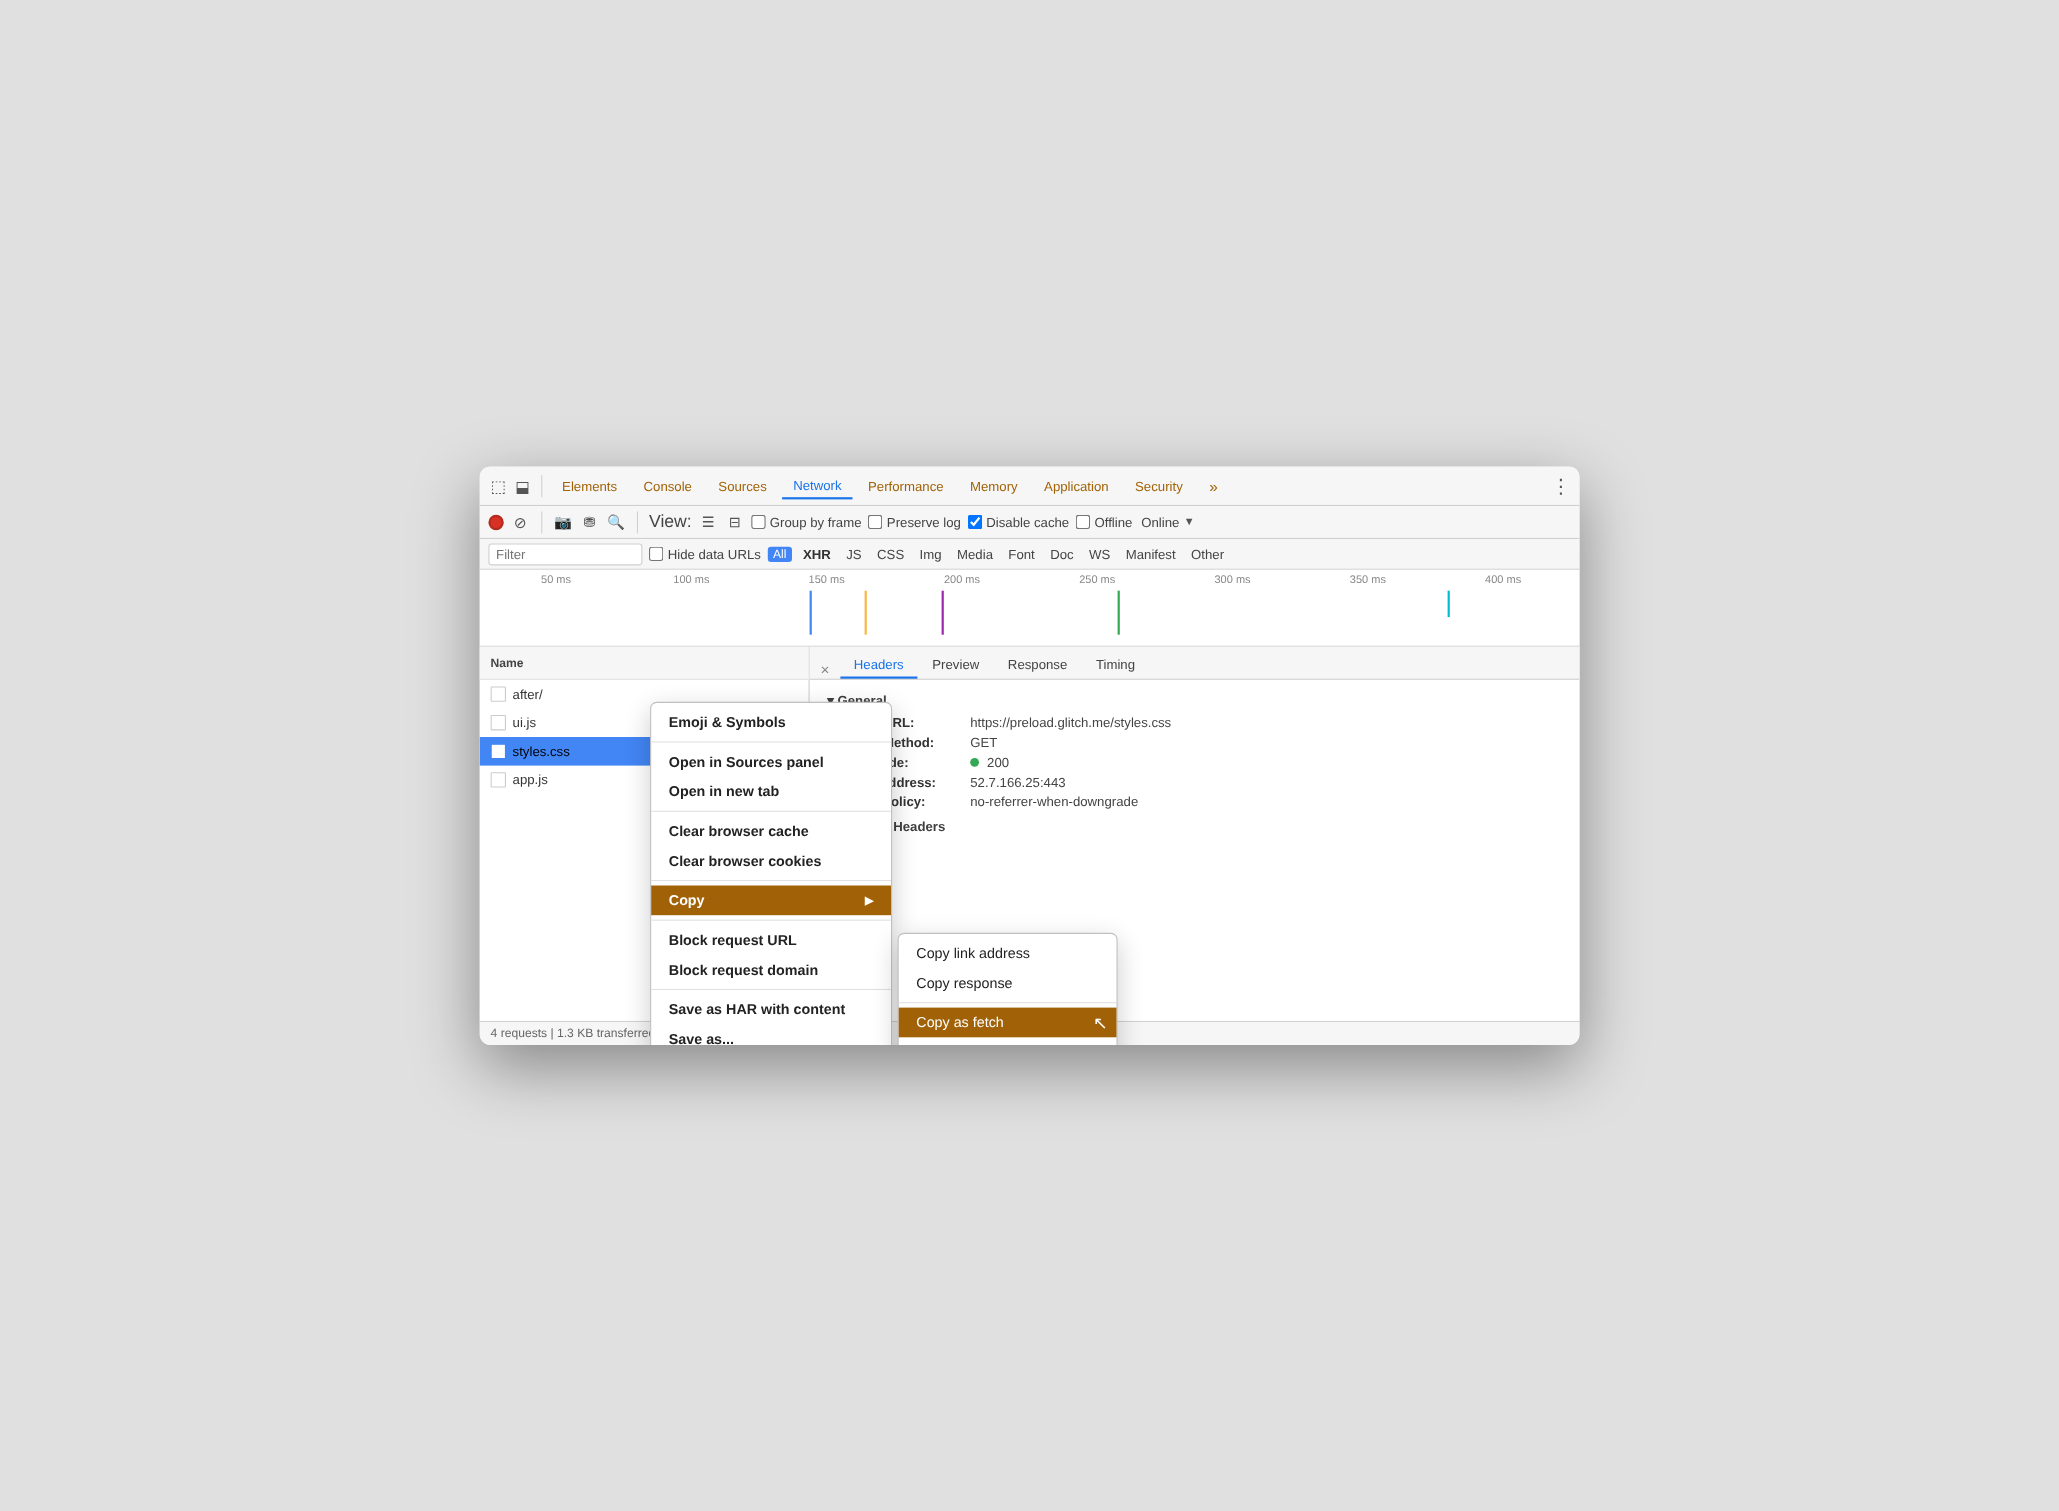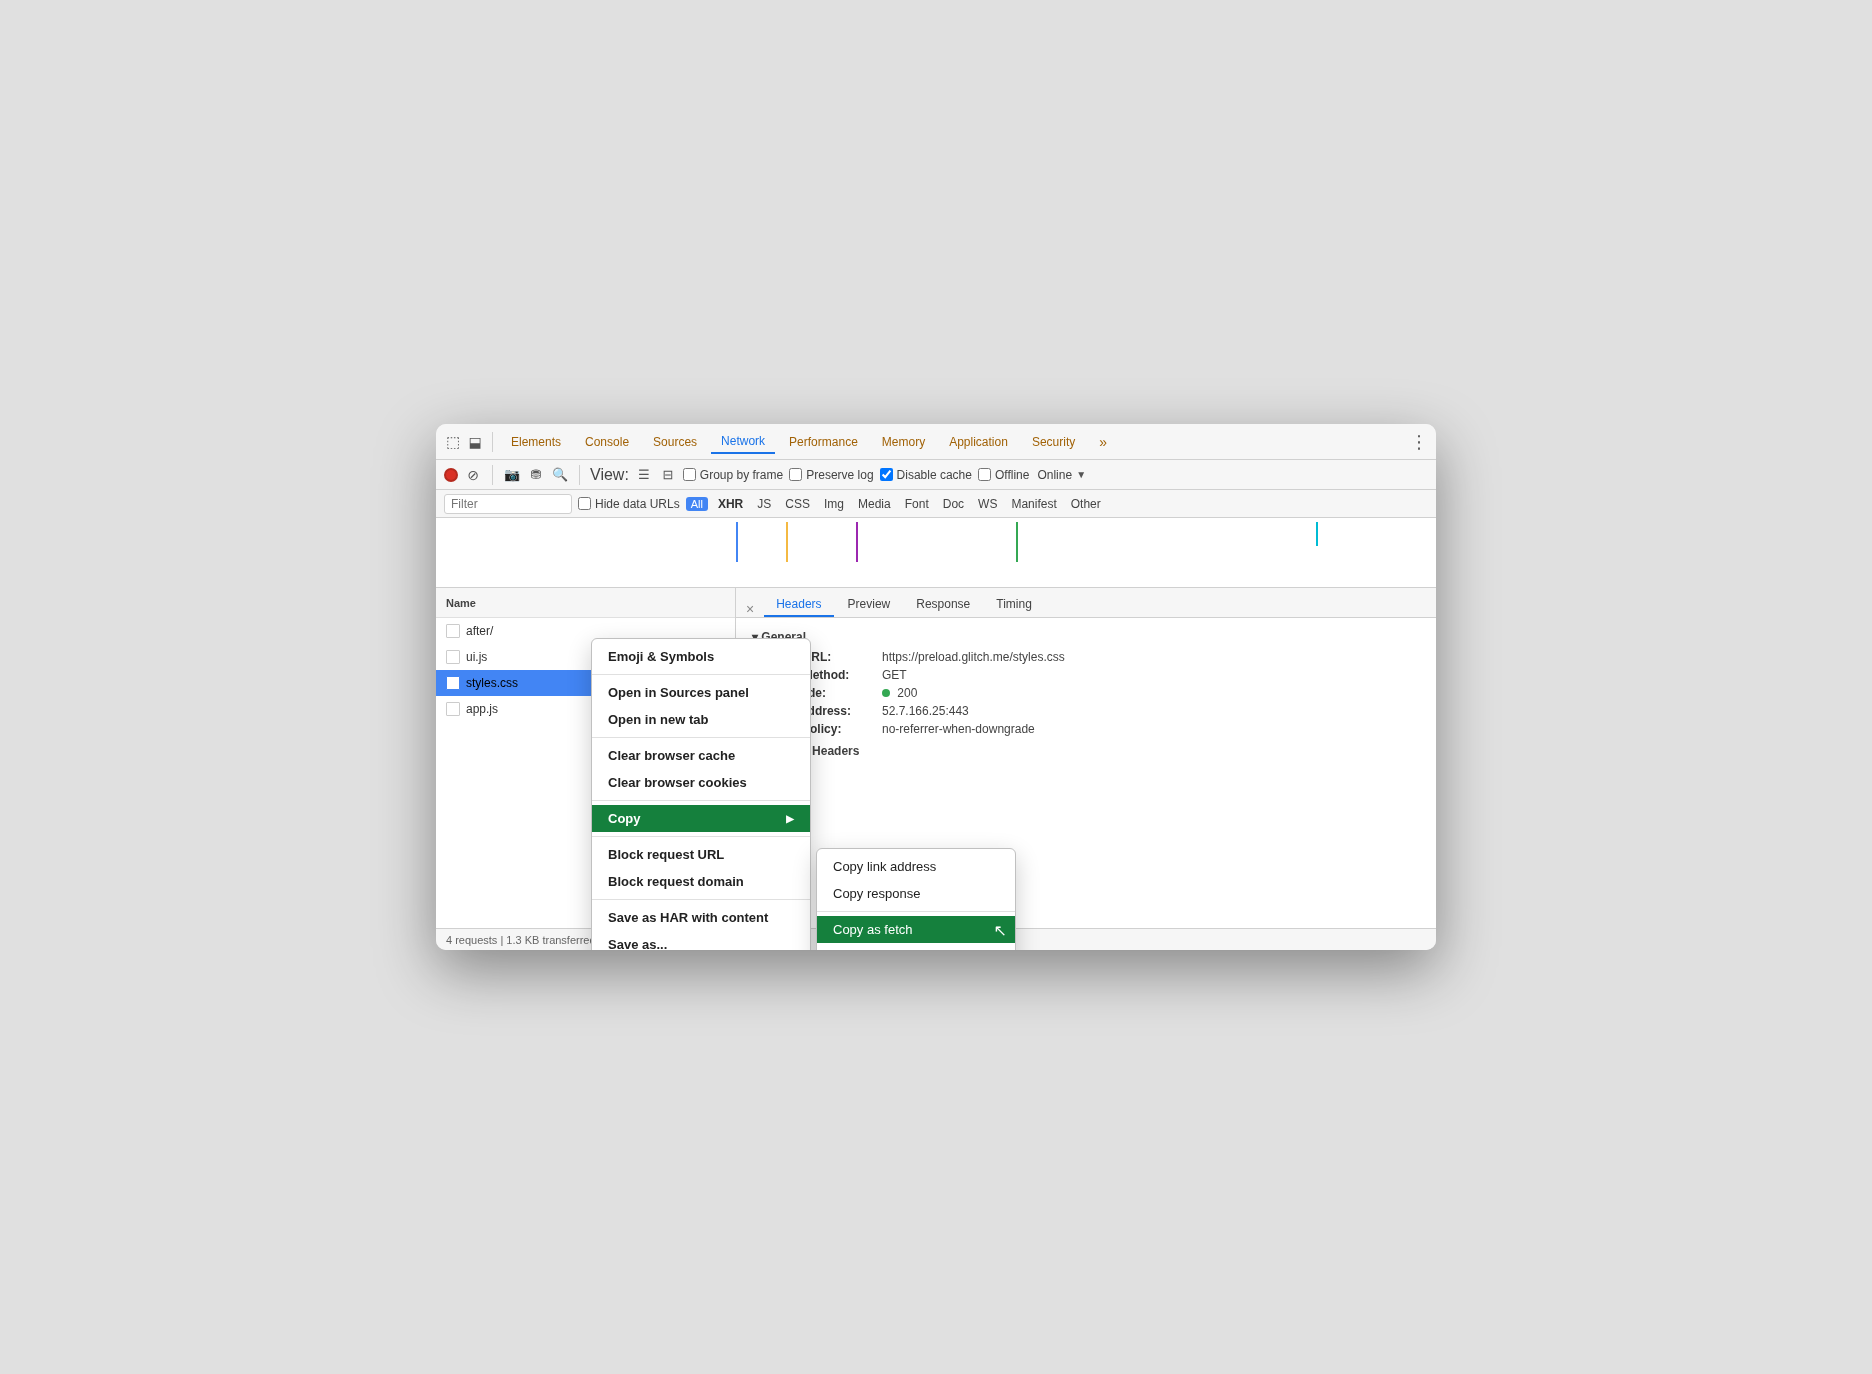--- a/index.html
+++ b/index.html
@@ -110,21 +110,21 @@
       height: 28px;
       display: flex;
       align-items: center;
       padding: 0 8px;
       gap: 6px;
     }
     .filter-input {
       border: 1px solid #d0d0d0;
       border-radius: 3px;
       height: 20px;
-      width: 128px;
+      width: 140px;
       padding: 0 6px;
       font-size: 12px;
       background: white;
     }
     .filter-badge {
       background: #4285f4;
       color: white;
       border-radius: 3px;
       padding: 1px 5px;
       font-size: 11px;
@@ -307,21 +307,21 @@
       padding: 6px 16px;
       font-size: 13px;
       color: #222;
       cursor: pointer;
       display: flex;
       align-items: center;
       justify-content: space-between;
       white-space: nowrap;
     }
     .ctx-item.active {
-      background: #15803d;
+      background: #a16207;
       color: white;
       padding-left: 16px;
     }
     .ctx-item.has-sub::after {
       content: '▶';
       font-size: 10px;
       margin-left: 12px;
       color: #888;
     }
     .ctx-item.active.has-sub::after {
@@ -412,20 +412,30 @@
     <span class="filter-type">Img</span>
     <span class="filter-type">Media</span>
     <span class="filter-type">Font</span>
     <span class="filter-type">Doc</span>
     <span class="filter-type">WS</span>
     <span class="filter-type">Manifest</span>
     <span class="filter-type">Other</span>
   </div>
 
   <div class="timeline-bar">
+    <div class="timeline-labels">
+      <span class="timeline-label">50 ms</span>
+      <span class="timeline-label">100 ms</span>
+      <span class="timeline-label">150 ms</span>
+      <span class="timeline-label">200 ms</span>
+      <span class="timeline-label">250 ms</span>
+      <span class="timeline-label">300 ms</span>
+      <span class="timeline-label">350 ms</span>
+      <span class="timeline-label">400 ms</span>
+    </div>
     <div class="timeline-lines">
       <div class="timeline-line tl-blue"></div>
       <div class="timeline-line tl-orange"></div>
       <div class="timeline-line tl-purple"></div>
       <div class="timeline-line tl-green2"></div>
       <div class="timeline-line tl-cyan"></div>
     </div>
   </div>
 
   <div class="main-area" style="position:relative;">

